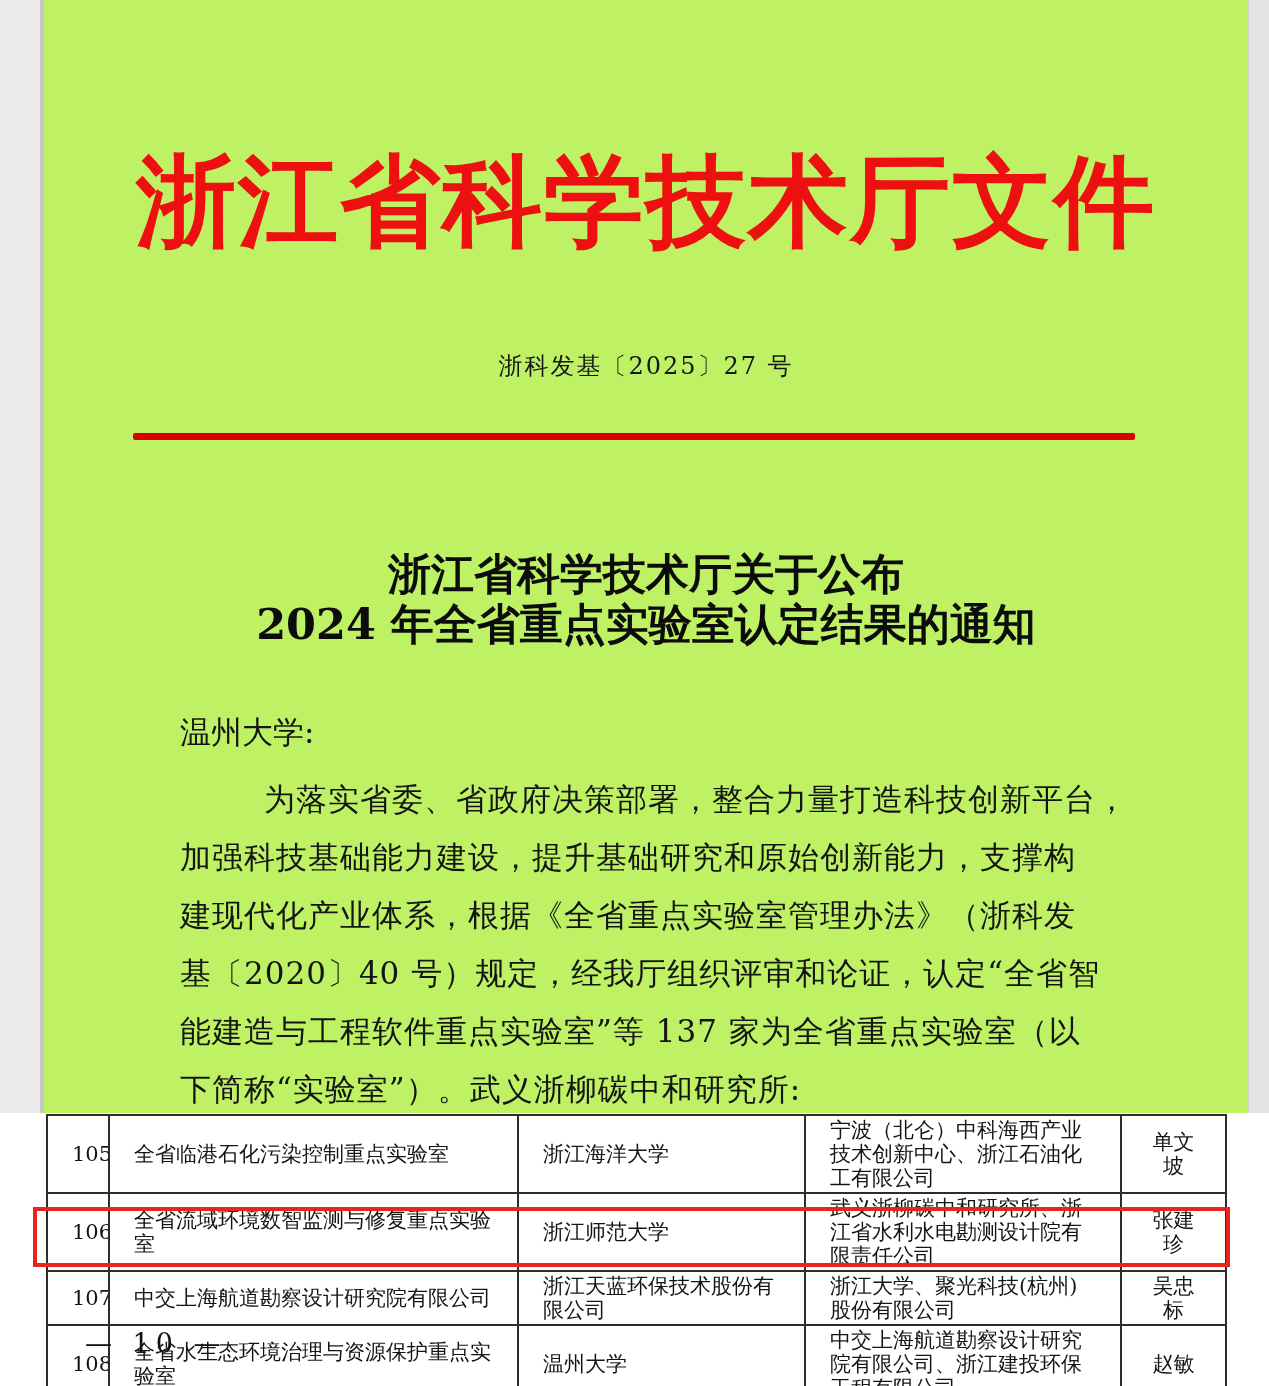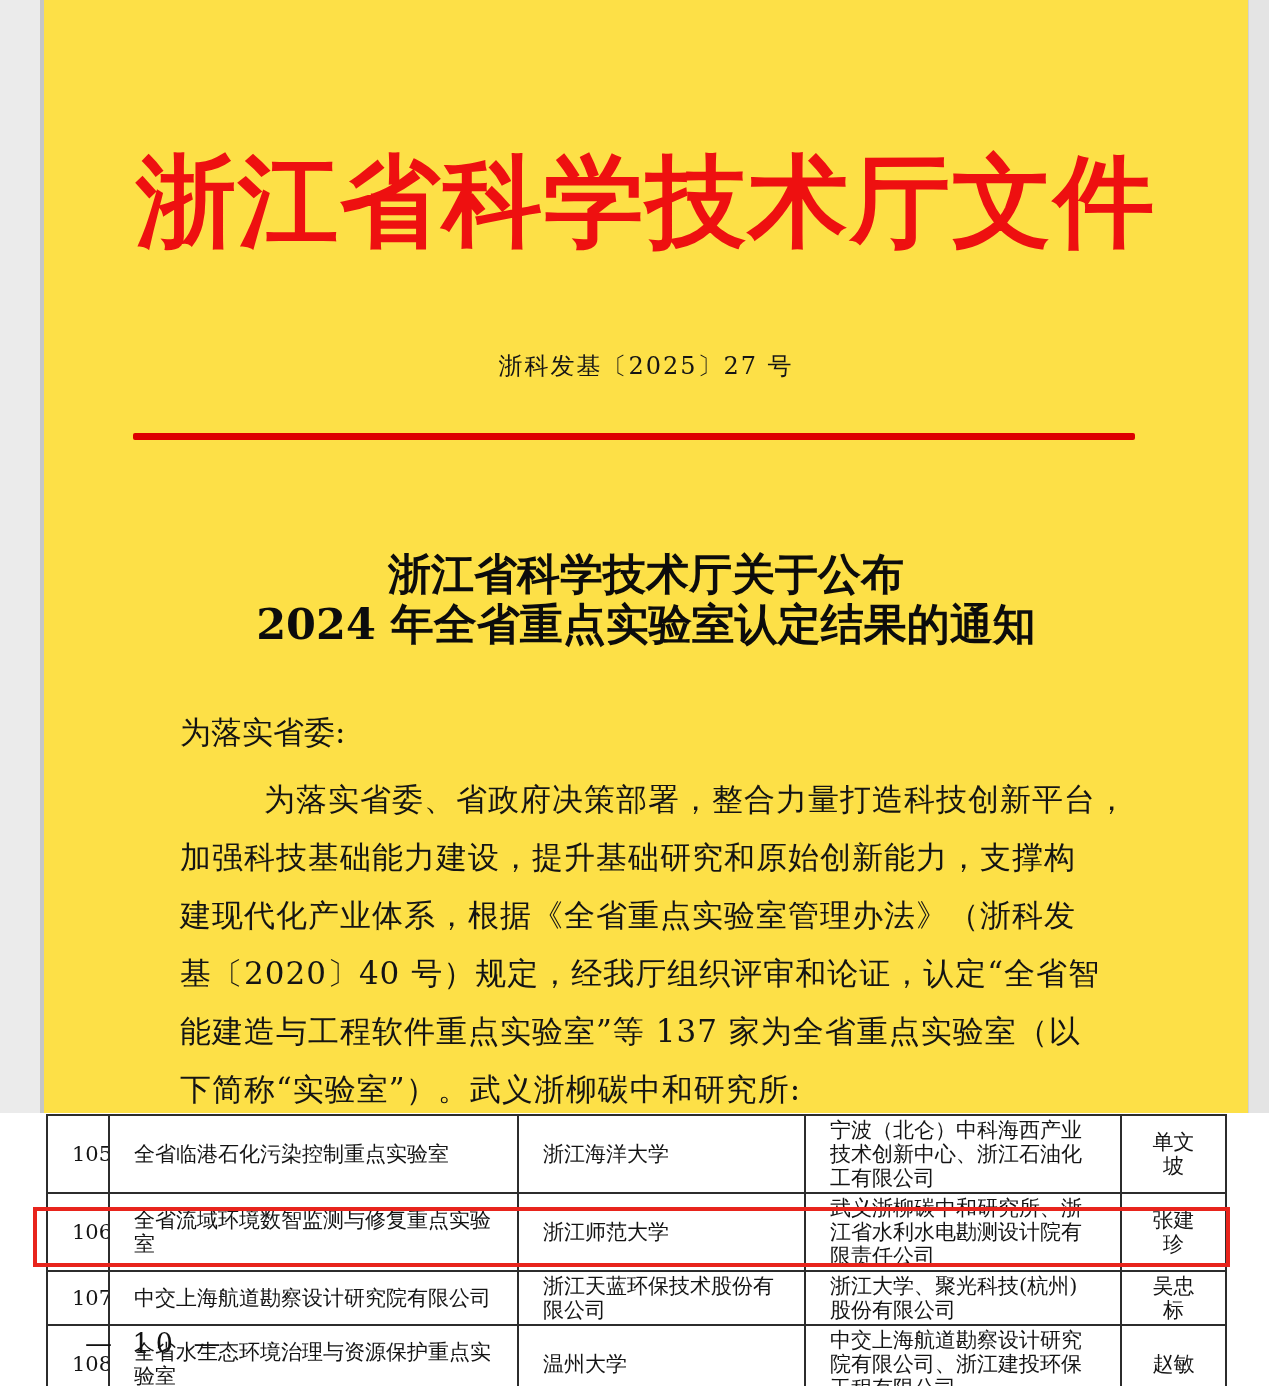--- a/index.html
+++ b/index.html
@@ -5,21 +5,21 @@
   * { margin:0; padding:0; box-sizing:border-box; }
   html,body { background:#fff; }
   .screen {
     position:relative; width:1269px; height:1386px;
     background:#ffffff; overflow:hidden;
     font-family:"DejaVu Serif", serif; color:#111;
   }
   
   .doc-section {
     position:absolute; top:0; left:0; width:1269px; height:1383px;
-    background:#fde047; box-shadow:0 3px 5px rgba(0,0,0,0.14);
+    background:#bef264; box-shadow:0 3px 5px rgba(0,0,0,0.14);
   }
   .margin-left {
     position:absolute; left:0; top:0; width:44px; height:1113px;
     background:#ebebeb; border-right:4px solid #c6c6c6;
   }
   .margin-right {
     position:absolute; right:0; top:0; width:21px; height:1113px;
     background:#e4e4e4; border-left:1px solid #d2d2d2;
   }
   .red-head {
@@ -91,21 +91,21 @@
 
     <div class="red-head" style="color: rgb(238, 16, 16);">浙江省科学技术厅文件</div>
 
     <div class="doc-no">浙科发基〔2025〕27 号</div>
 
     <div class="red-rule" style="background: rgb(221, 0, 0);"></div>
 
     <div class="notice-title l1">浙江省科学技术厅关于公布</div>
     <div class="notice-title l2">2024 年全省重点实验室认定结果的通知</div>
 
-    <div class="salutation">为落实省委:</div>
+    <div class="salutation">温州大学:</div>
 
     <div class="body-lines" id="bodyLines">
         <div class="body-line indent">为落实省委、省政府决策部署，整合力量打造科技创新平台，</div>
         <div class="body-line">加强科技基础能力建设，提升基础研究和原始创新能力，支撑构</div>
         <div class="body-line">建现代化产业体系，根据《全省重点实验室管理办法》（浙科发</div>
         <div class="body-line">基〔2020〕40 号）规定，经我厅组织评审和论证，认定“全省智</div>
         <div class="body-line">能建造与工程软件重点实验室”等 137 家为全省重点实验室（以</div>
         <div class="body-line">下简称“实验室”）。武义浙柳碳中和研究所:</div>
       </div>
   </div>

